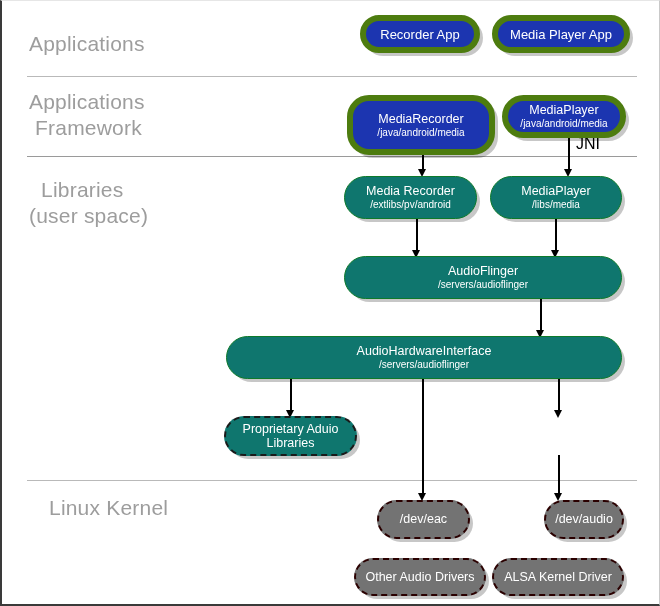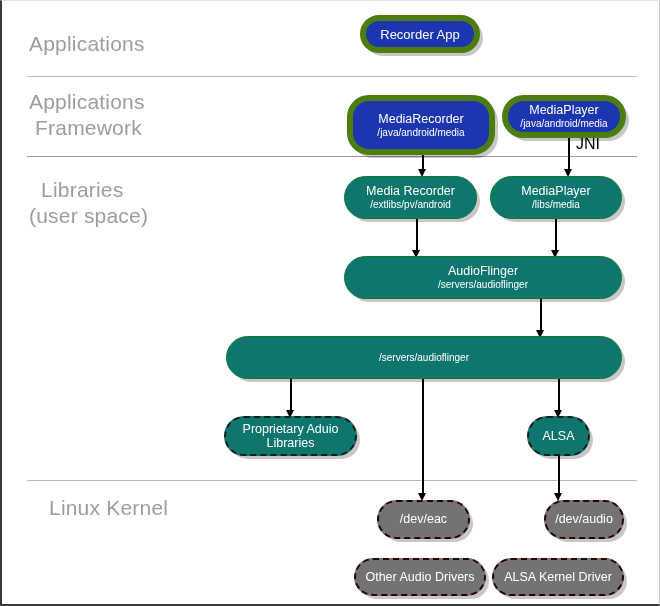--- a/index.html
+++ b/index.html
@@ -140,20 +140,23 @@
   <div class="vline" style="left:556px; top:377px; height:34px;"></div>
   <div class="arrow-head" style="left:552px; top:409px;"></div>
 
   <div class="vline" style="left:556px; top:454px; height:40px;"></div>
   <div class="arrow-head" style="left:552px; top:492px;"></div>
 
   <div class="node blue" style="left:358px; top:14px; width:120px; height:38px;">
     <span class="title big">Recorder App</span>
   </div>
 
+  <div class="node blue" style="left:490px; top:14px; width:138px; height:38px;">
+    <span class="title big">Media Player App</span>
+  </div>
 
   <div class="node blue" style="left:345px; top:94px; width:148px; height:60px;">
     <span class="title">MediaRecorder</span>
     <span class="sub">/java/android/media</span>
   </div>
 
   <div class="node blue" style="left:500px; top:94px; width:124px; height:43px;">
     <span class="title">MediaPlayer</span>
     <span class="sub">/java/android/media</span>
   </div>
@@ -167,30 +170,28 @@
     <span class="title">MediaPlayer</span>
     <span class="sub">/libs/media</span>
   </div>
 
   <div class="node green" style="left:342px; top:255px; width:278px; height:43px;">
     <span class="title">AudioFlinger</span>
     <span class="sub">/servers/audioflinger</span>
   </div>
 
   <div class="node green" style="left:224px; top:335px; width:396px; height:43px;">
+    <span class="title">AudioHardwareInterface</span>
     <span class="sub">/servers/audioflinger</span>
   </div>
 
   <div class="node green dashed-border two-line" style="left:222px; top:415px; width:133px; height:40px; border-radius:20px;">
     <span class="title wrap" style="width:110px;">Proprietary Aduio Libraries</span>
   </div>
 
-  <div class="node green dashed-border" style="left:525px; top:415px; width:63px; height:40px; border-radius:20px;">
-    <span class="title">ALSA</span>
-  </div>
 
   <div class="node red dashed-border" style="left:375px; top:499px; width:93px; height:39px; border-radius:20px;">
     <span class="title">/dev/eac</span>
   </div>
 
   <div class="node red dashed-border" style="left:542px; top:499px; width:80px; height:39px; border-radius:20px;">
     <span class="title">/dev/audio</span>
   </div>
 
   <div class="node red dashed-border" style="left:352px; top:557px; width:132px; height:38px; border-radius:19px;">

